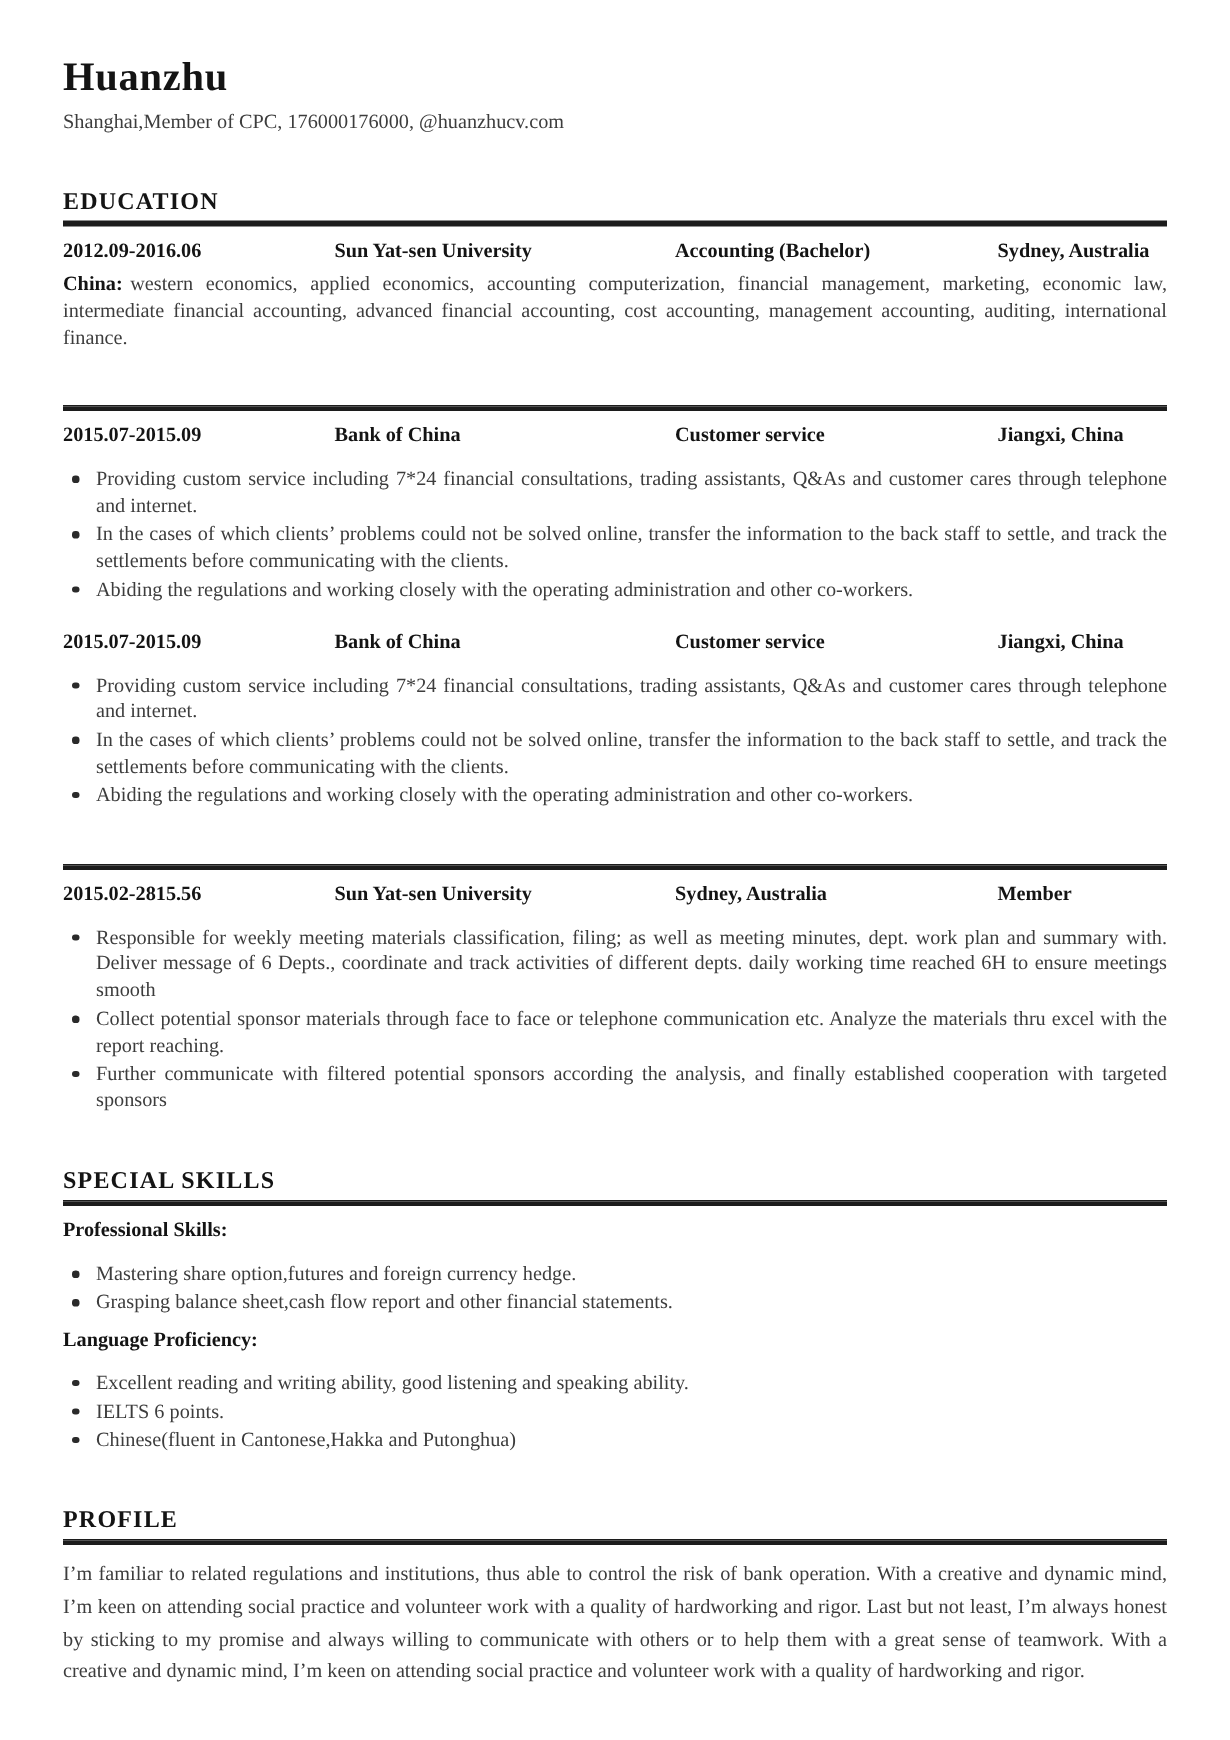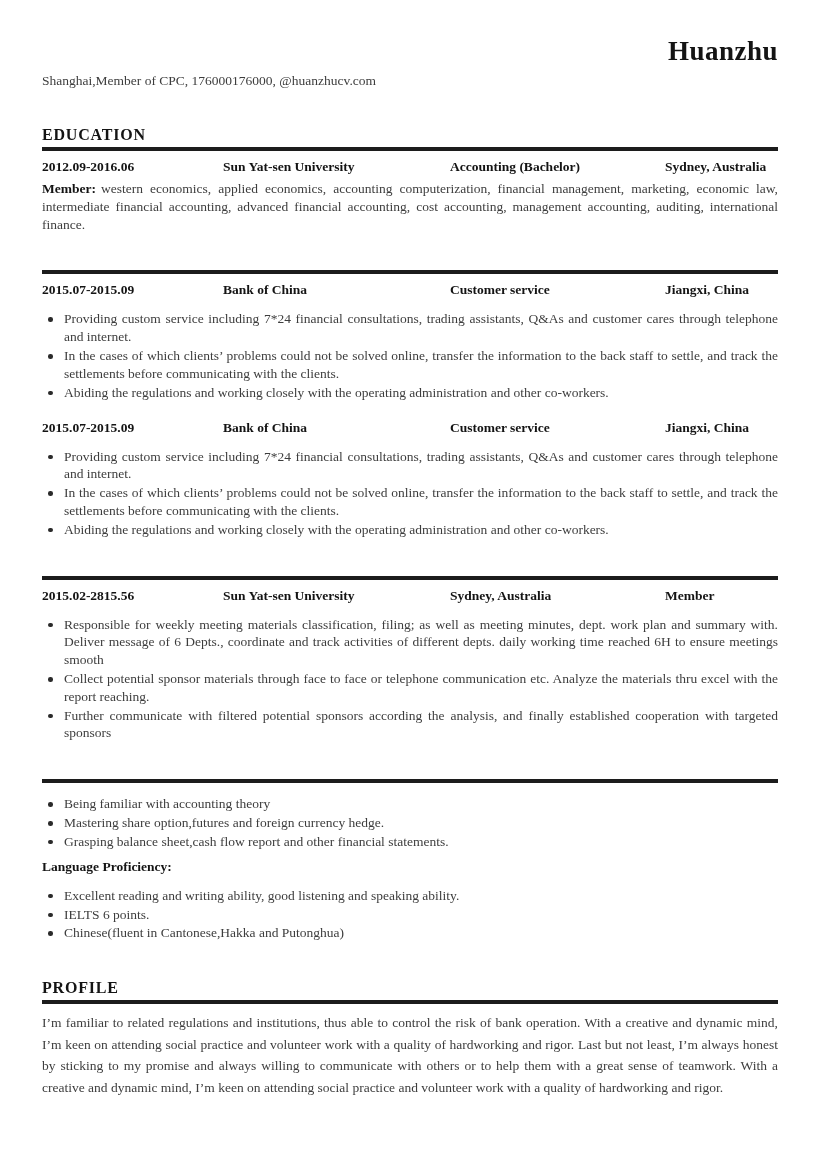--- a/index.html
+++ b/index.html
@@ -7,21 +7,21 @@
   body {
     width:820px; height:1160px; overflow:hidden;
     background:#ffffff;
     font-family:"Liberation Serif", serif;
     color:#3d3d3d;
   }
   .page { padding:0 42px; }
 
   .name {
     margin-top:36px;
-    text-align:right;
+    text-align:left;
     font-size:27px;
     font-weight:bold;
     color:#141414;
     letter-spacing:0.5px;
   }
   .contact {
     margin-top:6px;
     text-align:left;
     font-size:13.5px;
     color:#3d3d3d;
@@ -105,21 +105,21 @@
   <div class="section">
     <div class="section-title">EDUCATION</div>
     <div class="rule"></div>
     <div class="entry-row">
       <span>2012.09-2016.06</span>
       <span>Sun Yat-sen University</span>
       <span>Accounting (Bachelor)</span>
       <span>Sydney, Australia</span>
     </div>
     <div class="para">
-      <span class="bold-label">Member:</span><span>western economics, applied economics, accounting computerization, financial management, marketing, economic law, intermediate financial accounting, advanced financial accounting, cost accounting, management accounting, auditing, international finance.</span>
+      <span class="bold-label">China:</span><span>western economics, applied economics, accounting computerization, financial management, marketing, economic law, intermediate financial accounting, advanced financial accounting, cost accounting, management accounting, auditing, international finance.</span>
     </div>
   </div>
 
   <div class="section">
     <div class="rule"></div>
 
     <div class="entry">
       <div class="entry-row">
         <span>2015.07-2015.09</span>
         <span>Bank of China</span>
@@ -157,24 +157,25 @@
       <span>Member</span>
     </div>
     <div class="bullets">
       <div class="bullet"><span class="dot"></span><span>Responsible for weekly meeting materials classification, filing; as well as meeting minutes, dept. work plan and summary with. Deliver message of 6 Depts., coordinate and track activities of different depts. daily working time reached 6H to ensure meetings smooth</span></div>
       <div class="bullet"><span class="dot"></span><span>Collect potential sponsor materials through face to face or telephone communication etc. Analyze the materials thru excel with the report reaching.</span></div>
       <div class="bullet"><span class="dot"></span><span>Further communicate with filtered potential sponsors according the analysis, and finally established cooperation with targeted sponsors</span></div>
     </div>
   </div>
 
   <div class="section">
+    <div class="section-title">SPECIAL SKILLS</div>
     <div class="rule"></div>
 
+    <div class="group-label">Professional Skills:</div>
     <div class="bullets">
-      <div class="bullet"><span class="dot"></span><span>Being familiar with accounting theory</span></div>
       <div class="bullet"><span class="dot"></span><span>Mastering share option,futures and foreign currency hedge.</span></div>
       <div class="bullet"><span class="dot"></span><span>Grasping balance sheet,cash flow report and other financial statements.</span></div>
     </div>
 
     <div class="group-label">Language Proficiency:</div>
     <div class="bullets">
       <div class="bullet"><span class="dot"></span><span>Excellent reading and writing ability, good listening and speaking ability.</span></div>
       <div class="bullet"><span class="dot"></span><span>IELTS 6 points.</span></div>
       <div class="bullet"><span class="dot"></span><span>Chinese(fluent in Cantonese,Hakka and Putonghua)</span></div>
     </div>

